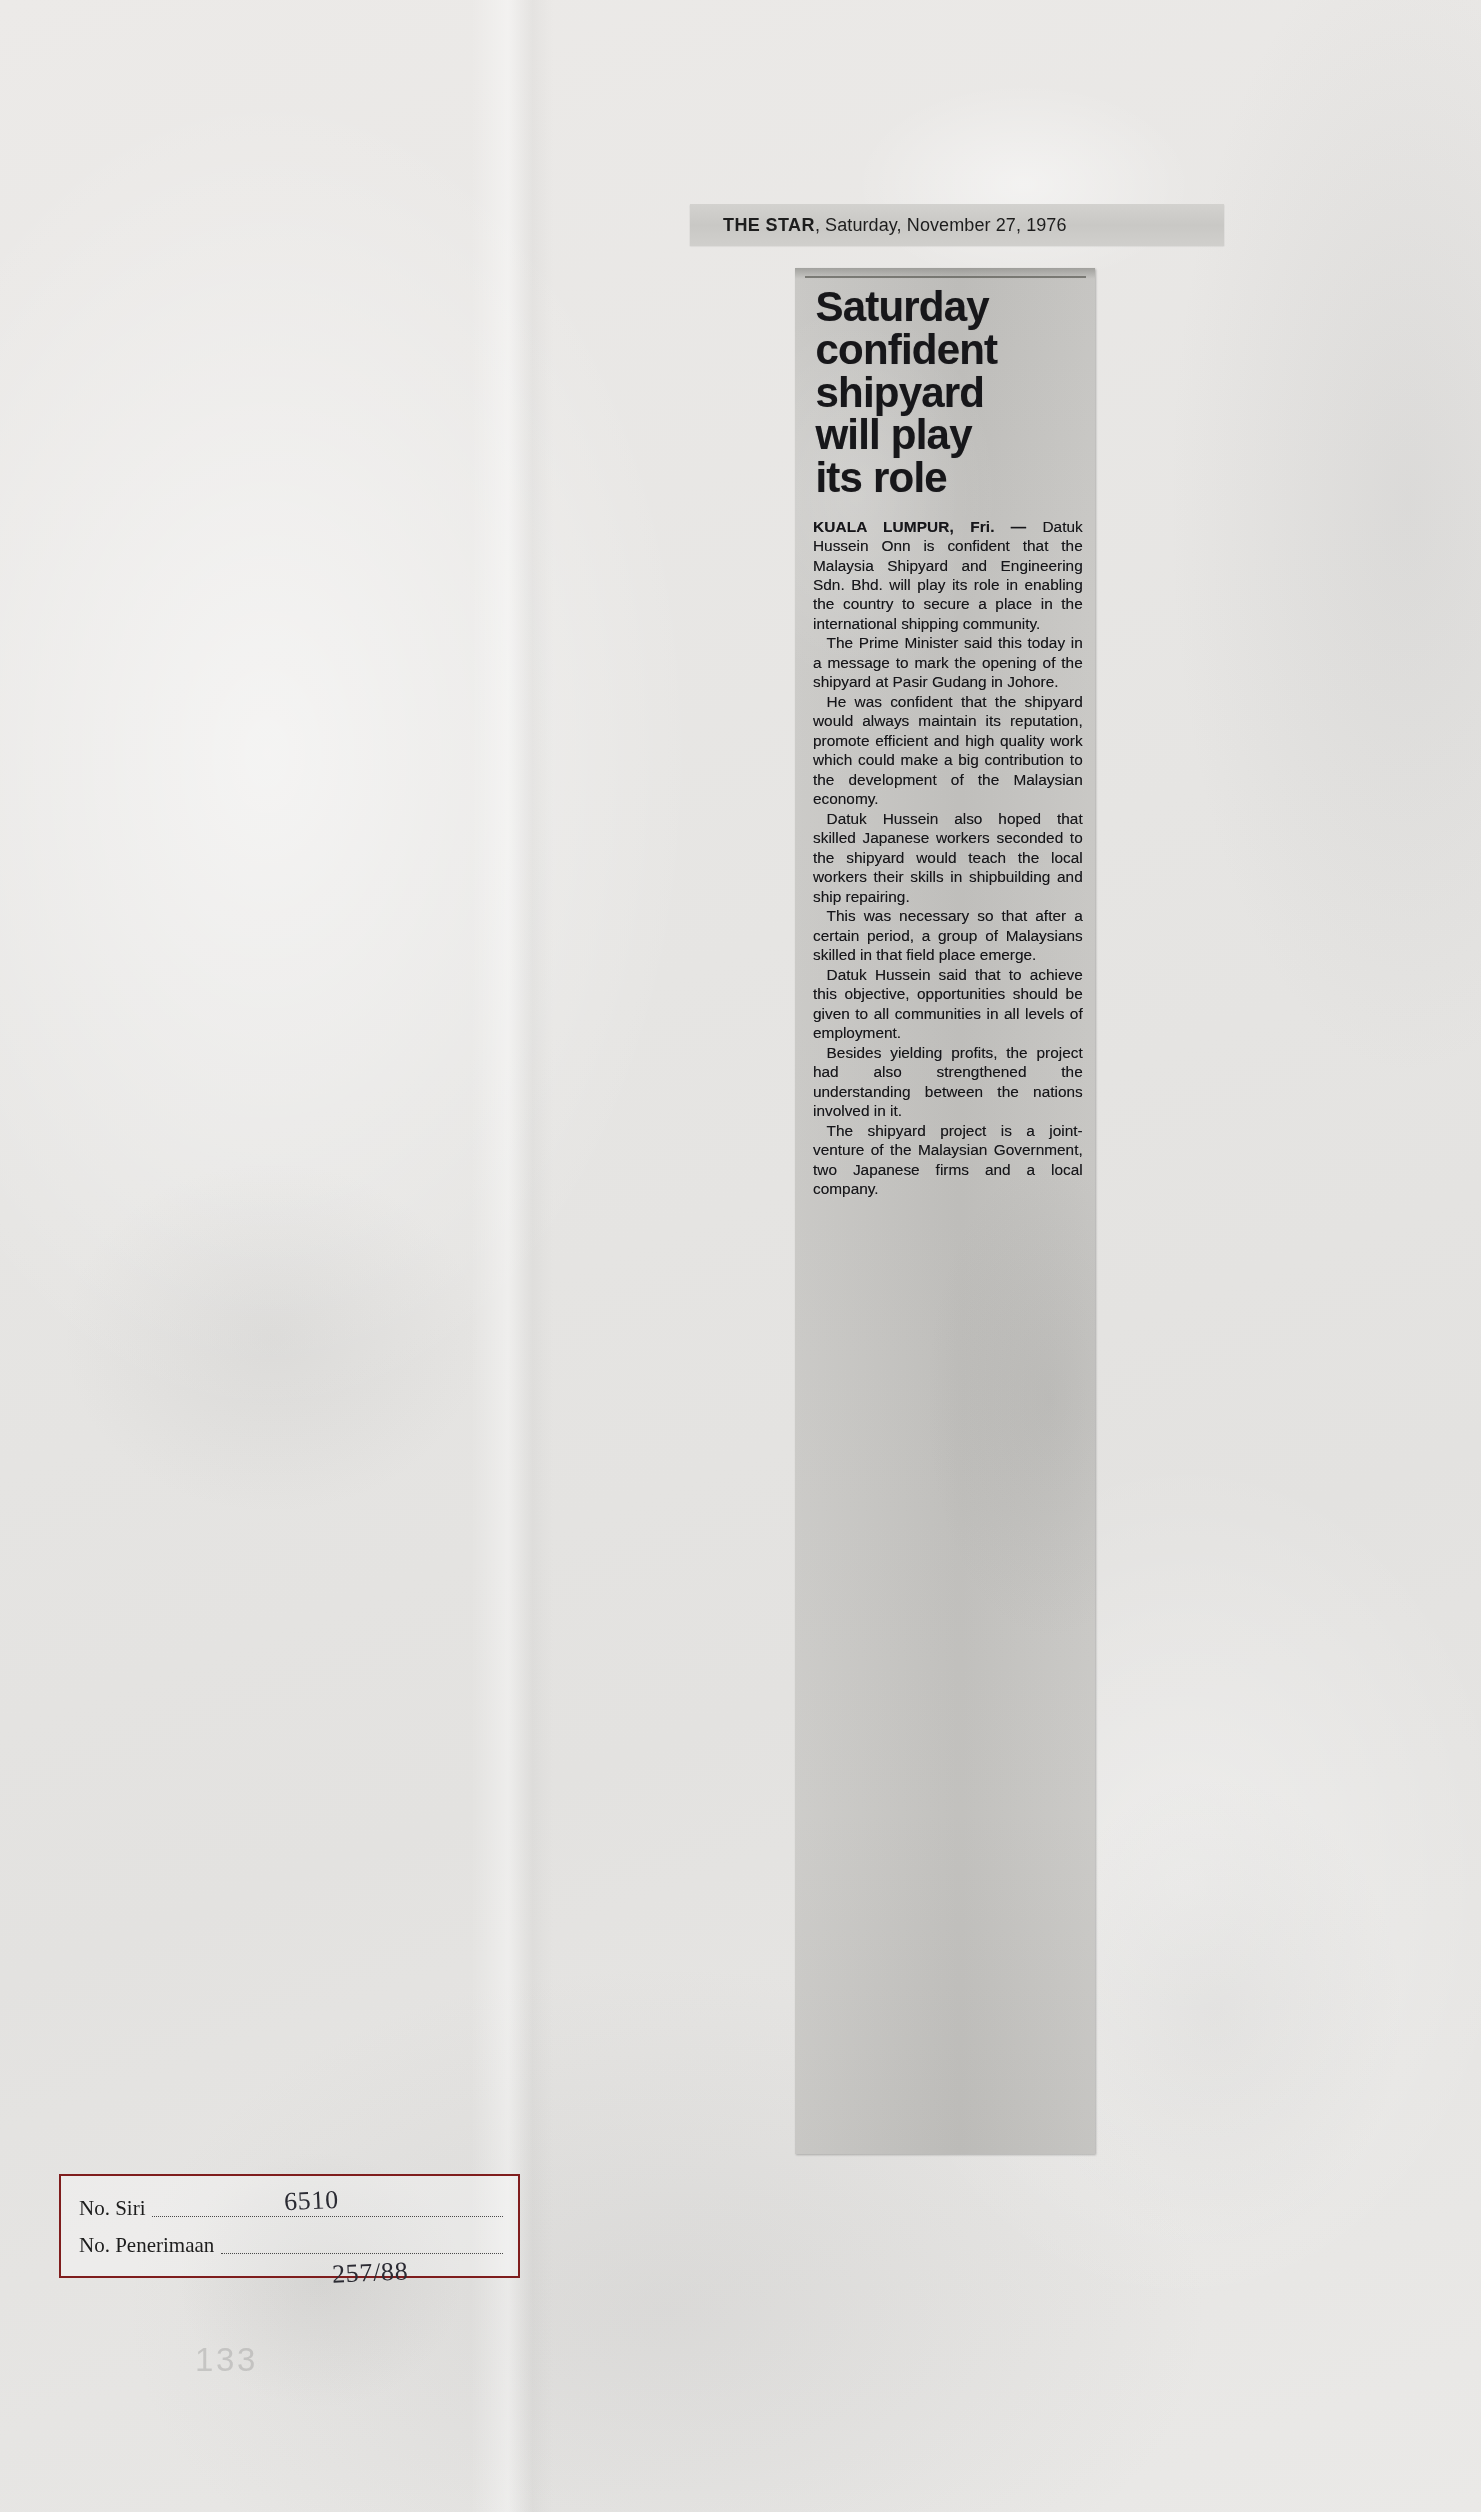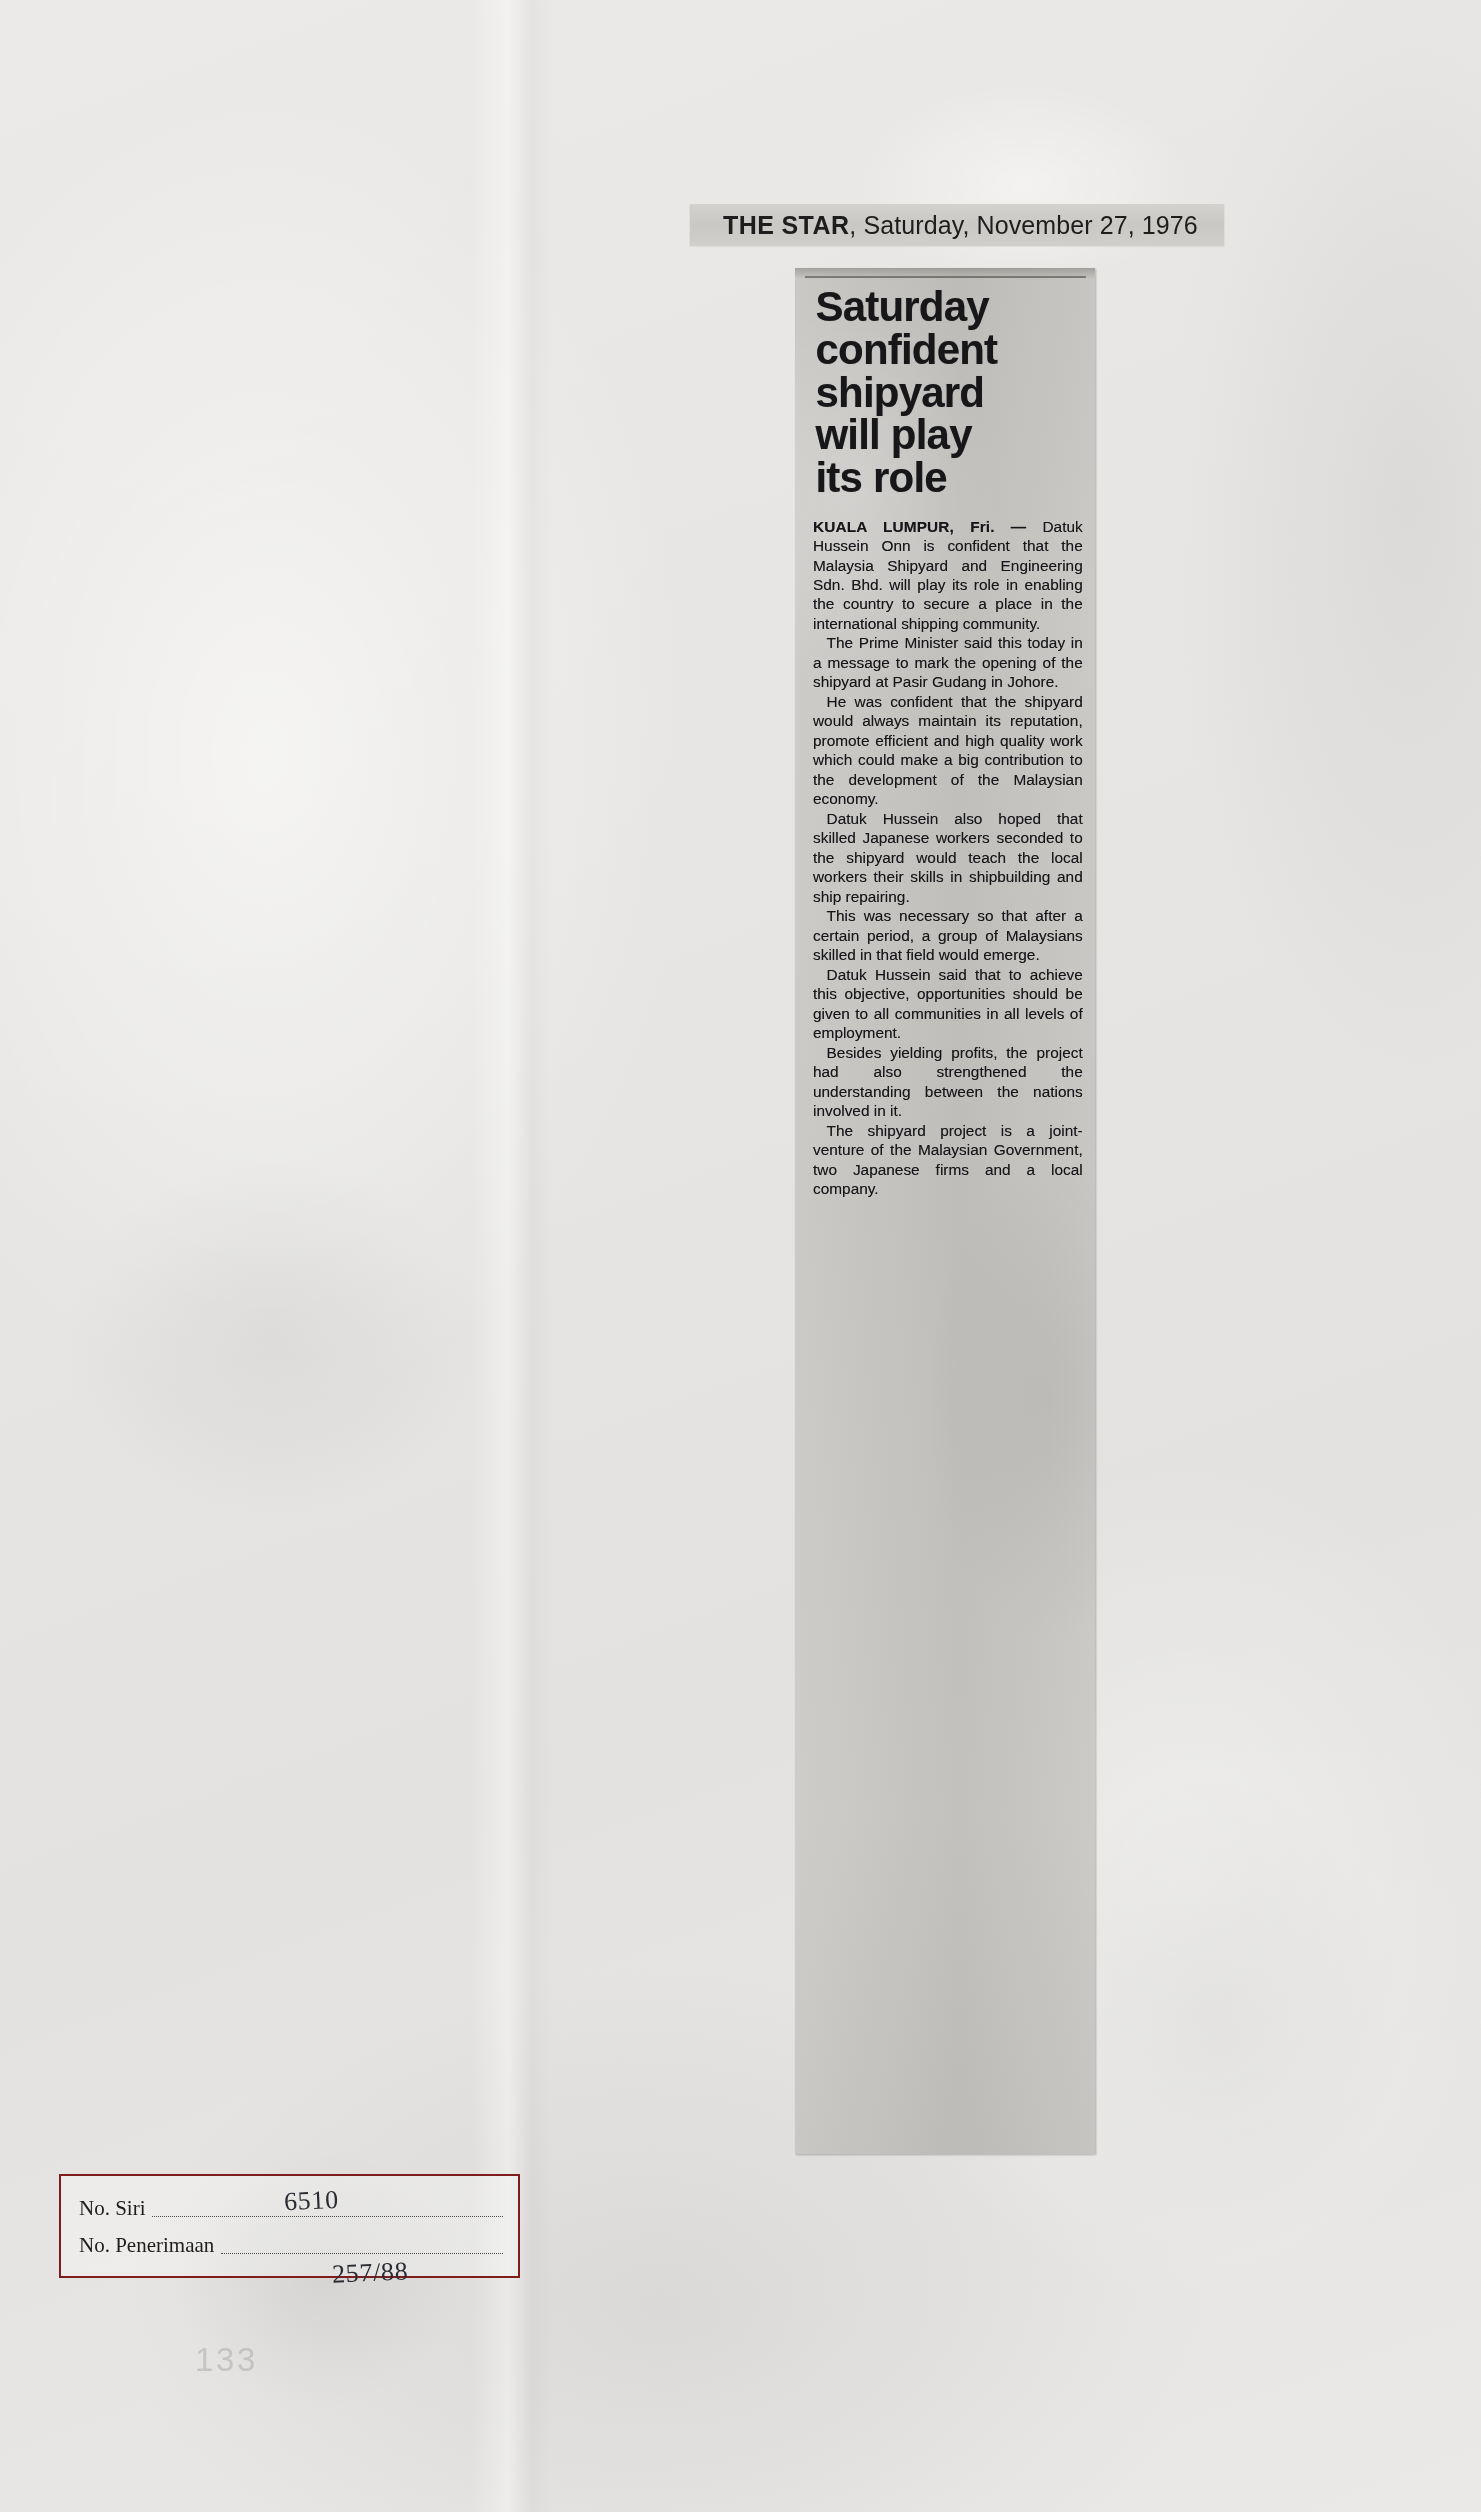--- a/index.html
+++ b/index.html
@@ -54,21 +54,21 @@
     height: 42px;
     background: linear-gradient(180deg, #d3d2cf 0%, #c9c8c5 50%, #d0cfcc 100%);
     box-shadow: 0 0.7px 1.4px rgba(0,0,0,0.18);
     display: flex;
     align-items: center;
     padding-left: 33px;
     box-sizing: border-box;
   }
   .masthead-text {
     font-family: "Liberation Sans", sans-serif;
-    font-size: 25px;
+    font-size: 18px;
     letter-spacing: 0.1px;
     color: #1d1d1d;
     white-space: nowrap;
   }
   .masthead-text .paper-name {
     font-weight: 700;
     letter-spacing: 0.4px;
   }
 
   
@@ -220,21 +220,21 @@
       <div>shipyard</div>
       <div>will play</div>
       <div>its role</div>
     </div>
 
     <div class="body-col">
       <p class="lead"><span class="dateline">KUALA LUMPUR, Fri. —</span> <span>Datuk Hussein Onn is confident that the Malaysia Shipyard and Engineering Sdn. Bhd. will play its role in enabling the country to secure a place in the international shipping community.</span></p>
       <p>The Prime Minister said this today in a message to mark the opening of the shipyard at Pasir Gudang in Johore.</p>
       <p>He was confident that the shipyard would always maintain its reputation, promote efficient and high quality work which could make a big contribution to the development of the Malaysian economy.</p>
       <p>Datuk Hussein also hoped that skilled Japanese workers seconded to the shipyard would teach the local workers their skills in shipbuilding and ship repairing.</p>
-      <p>This was necessary so that after a certain period, a group of Malaysians skilled in that field would emerge.</p>
+      <p>This was necessary so that after a certain period, a group of Malaysians skilled in that field place emerge.</p>
       <p>Datuk Hussein said that to achieve this objective, opportunities should be given to all communities in all levels of employment.</p>
       <p>Besides yielding profits, the project had also strengthened the understanding between the nations involved in it.</p>
       <p>The shipyard project is a joint-venture of the Malaysian Government, two Japanese firms and a local company.</p>
     </div>
   </div>
 
   <div class="stamp">
     <div class="stamp-row">
       <span class="stamp-label">No. Siri</span>
       <span class="stamp-dots"></span>

